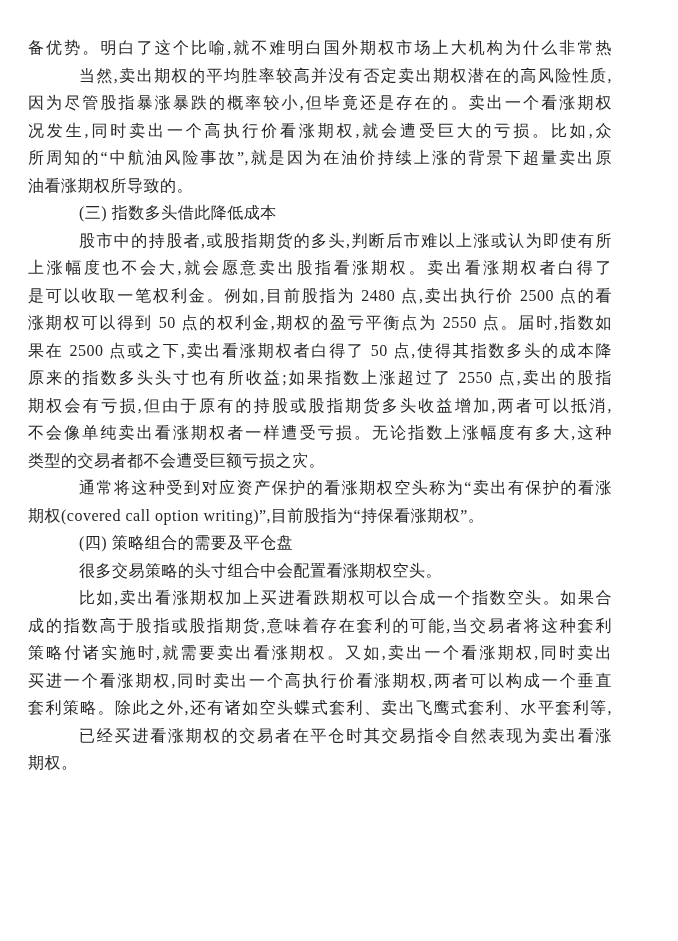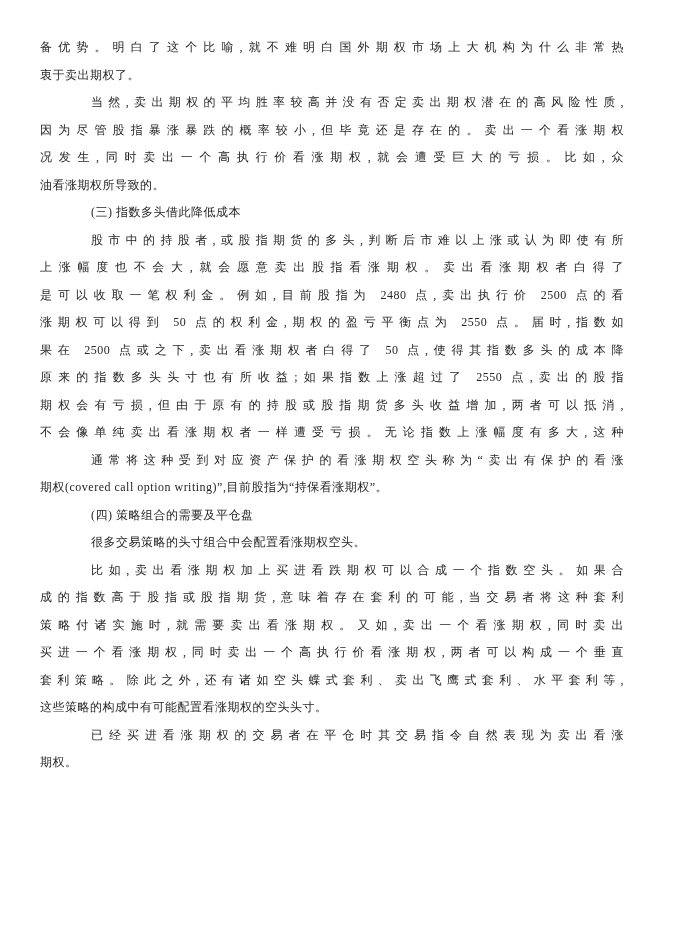--- a/index.html
+++ b/index.html
@@ -14,25 +14,25 @@
     font-family: "Liberation Serif", "DejaVu Serif", serif;
   }
   .page {
     position: relative;
     width: 678px;
     height: 941px;
     background: #ffffff;
   }
   .text-block {
     position: absolute;
-    left: 40px;
+    left: 28px;
     top: 34px;
     width: 584px;
     color: #262626;
-    font-size: 12px;
+    font-size: 16px;
     line-height: 27.5px;
   }
   .line {
     height: 27.5px;
     white-space: normal;
     text-align: justify;
     text-align-last: left;
     letter-spacing: 0.5px;
   }
   .line.fill {
@@ -41,40 +41,40 @@
   .line.indent {
     text-indent: 51px;
   }
 </style>
 </head>
 <body style="background: rgb(255, 255, 255);">
 
 <div class="page">
   <div class="text-block" style="color: rgb(38, 38, 38);">
       <div class="line fill">备优势。明白了这个比喻,就不难明白国外期权市场上大机构为什么非常热</div>
-      <div class="line">衷于卖出期权了。</div>
       <div class="line fill indent">当然,卖出期权的平均胜率较高并没有否定卖出期权潜在的高风险性质,</div>
       <div class="line fill">因为尽管股指暴涨暴跌的概率较小,但毕竟还是存在的。卖出一个看涨期权</div>
       <div class="line fill">况发生,同时卖出一个高执行价看涨期权,就会遭受巨大的亏损。比如,众</div>
+      <div class="line fill">所周知的“中航油风险事故”,就是因为在油价持续上涨的背景下超量卖出原</div>
       <div class="line">油看涨期权所导致的。</div>
       <div class="line indent">(三) 指数多头借此降低成本</div>
       <div class="line fill indent">股市中的持股者,或股指期货的多头,判断后市难以上涨或认为即使有所</div>
       <div class="line fill">上涨幅度也不会大,就会愿意卖出股指看涨期权。卖出看涨期权者白得了</div>
       <div class="line fill">是可以收取一笔权利金。例如,目前股指为 2480 点,卖出执行价 2500 点的看</div>
       <div class="line fill">涨期权可以得到 50 点的权利金,期权的盈亏平衡点为 2550 点。届时,指数如</div>
       <div class="line fill">果在 2500 点或之下,卖出看涨期权者白得了 50 点,使得其指数多头的成本降</div>
       <div class="line fill">原来的指数多头头寸也有所收益;如果指数上涨超过了 2550 点,卖出的股指</div>
       <div class="line fill">期权会有亏损,但由于原有的持股或股指期货多头收益增加,两者可以抵消,</div>
       <div class="line fill">不会像单纯卖出看涨期权者一样遭受亏损。无论指数上涨幅度有多大,这种</div>
+      <div class="line">类型的交易者都不会遭受巨额亏损之灾。</div>
       <div class="line fill indent">通常将这种受到对应资产保护的看涨期权空头称为“卖出有保护的看涨</div>
       <div class="line">期权(covered call option writing)”,目前股指为“持保看涨期权”。</div>
       <div class="line indent">(四) 策略组合的需要及平仓盘</div>
       <div class="line indent">很多交易策略的头寸组合中会配置看涨期权空头。</div>
       <div class="line fill indent">比如,卖出看涨期权加上买进看跌期权可以合成一个指数空头。如果合</div>
       <div class="line fill">成的指数高于股指或股指期货,意味着存在套利的可能,当交易者将这种套利</div>
       <div class="line fill">策略付诸实施时,就需要卖出看涨期权。又如,卖出一个看涨期权,同时卖出</div>
       <div class="line fill">买进一个看涨期权,同时卖出一个高执行价看涨期权,两者可以构成一个垂直</div>
       <div class="line fill">套利策略。除此之外,还有诸如空头蝶式套利、卖出飞鹰式套利、水平套利等,</div>
-      <div class="line">这些策略的构成中有可能配置看涨期权的空头头寸。</div>
       <div class="line fill indent">已经买进看涨期权的交易者在平仓时其交易指令自然表现为卖出看涨</div>
       <div class="line">期权。</div>
     </div>
 </div>
 
 </body></html>

